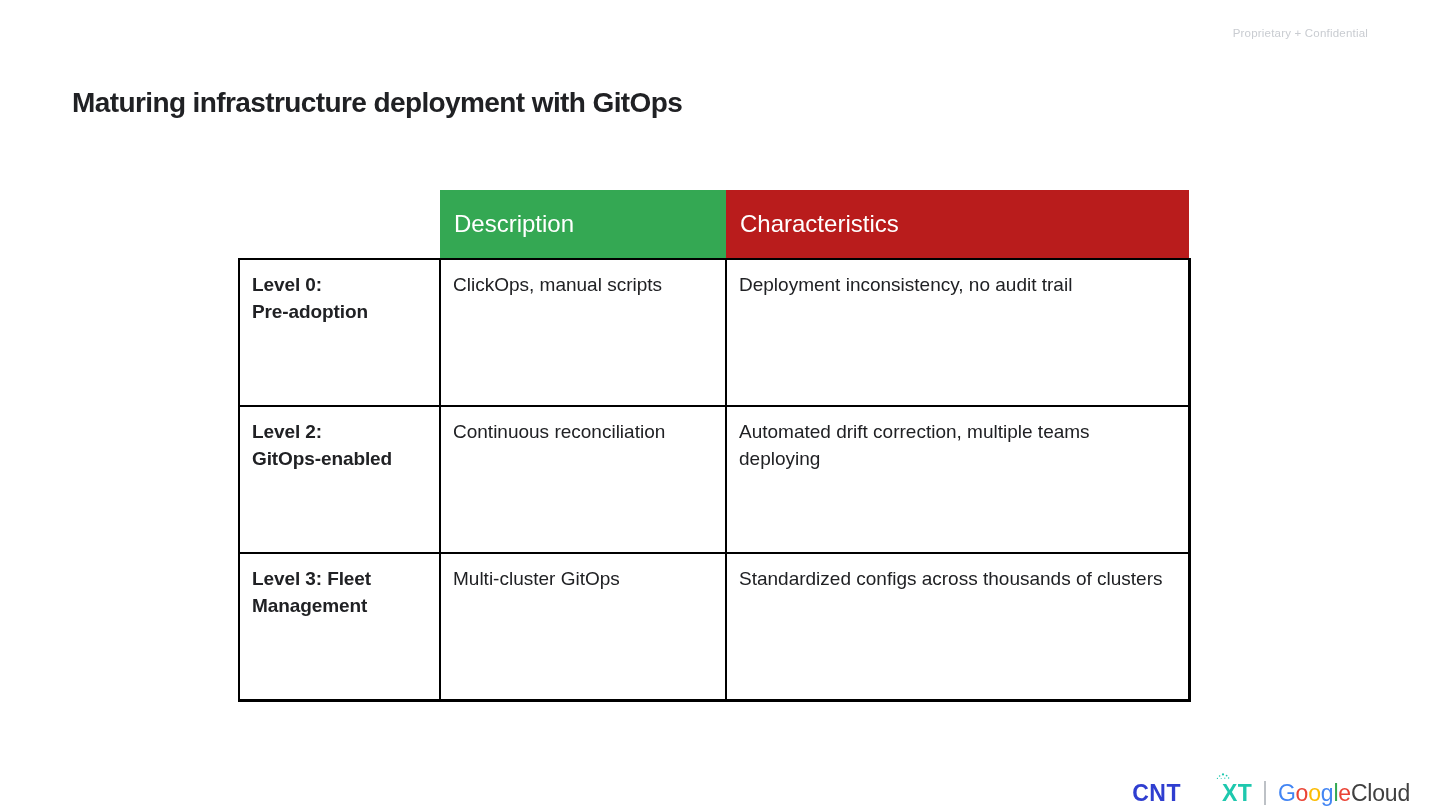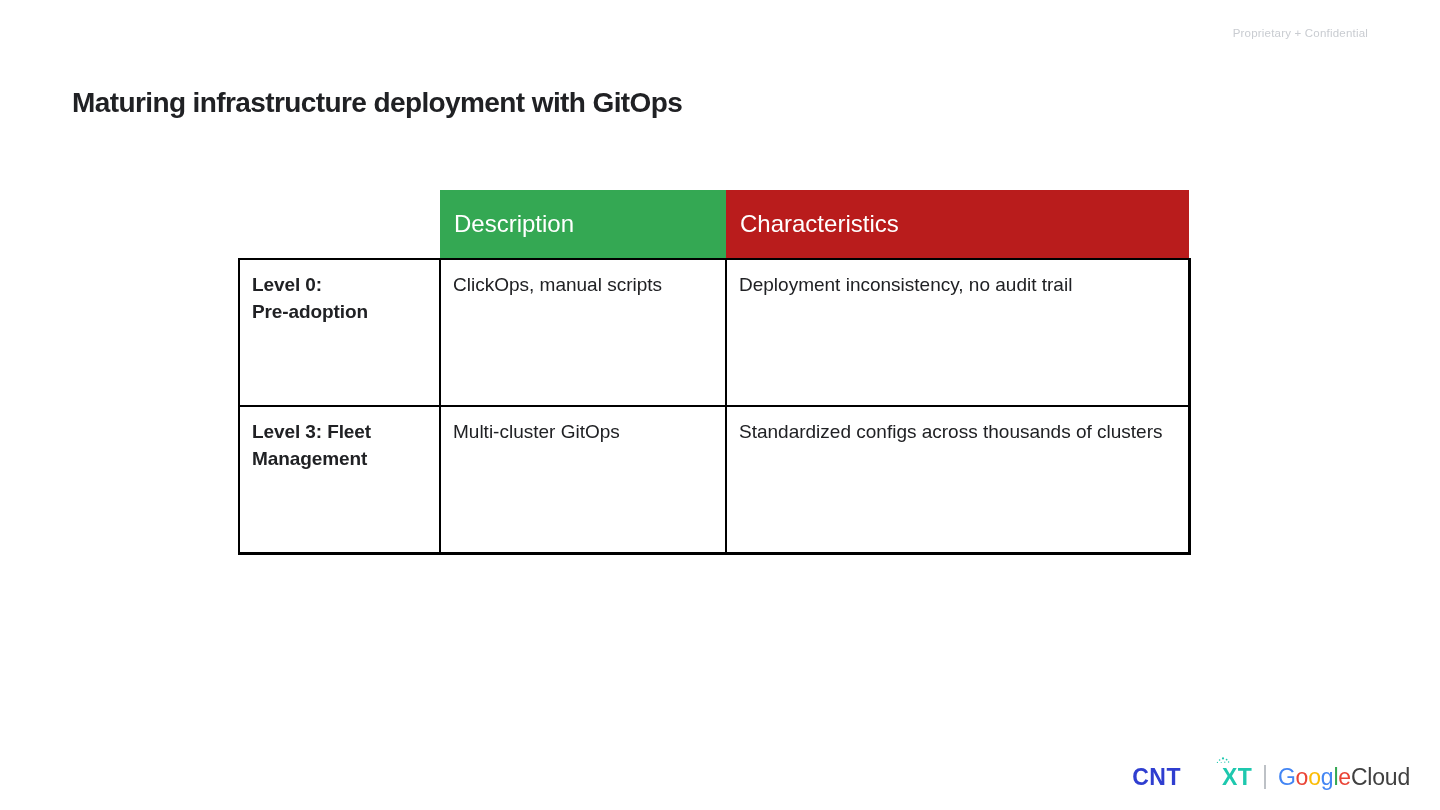--- a/index.html
+++ b/index.html
@@ -105,21 +105,21 @@
   }
   .cell-text {
     display: block;
     white-space: pre-line;
   }
 
   
   .footer {
     position: absolute;
     right: 30px;
-    bottom: 18px;
+    bottom: 2px;
     display: flex;
     align-items: center;
     gap: 12px;
     height: 30px;
   }
   .cntxt-logo {
     display: flex;
     align-items: flex-end;
     position: relative;
     font-size: 23px;
@@ -182,20 +182,32 @@
       <tr>
         <td class="cell-level">
           <span class="cell-text">Level 0:
 Pre-adoption</span>
         </td>
         <td class="cell-desc">
           <span class="cell-text">ClickOps, manual scripts</span>
         </td>
         <td class="cell-char">
           <span class="cell-text">Deployment inconsistency, no audit trail</span>
+        </td>
+      </tr>
+      <tr>
+        <td class="cell-level">
+          <span class="cell-text">Level 2:
+GitOps-enabled</span>
+        </td>
+        <td class="cell-desc">
+          <span class="cell-text">Continuous reconciliation</span>
+        </td>
+        <td class="cell-char">
+          <span class="cell-text">Automated drift correction, multiple teams deploying</span>
         </td>
       </tr>
       <tr>
         <td class="cell-level">
           <span class="cell-text">Level 3: Fleet Management</span>
         </td>
         <td class="cell-desc">
           <span class="cell-text">Multi-cluster GitOps</span>
         </td>
         <td class="cell-char">

